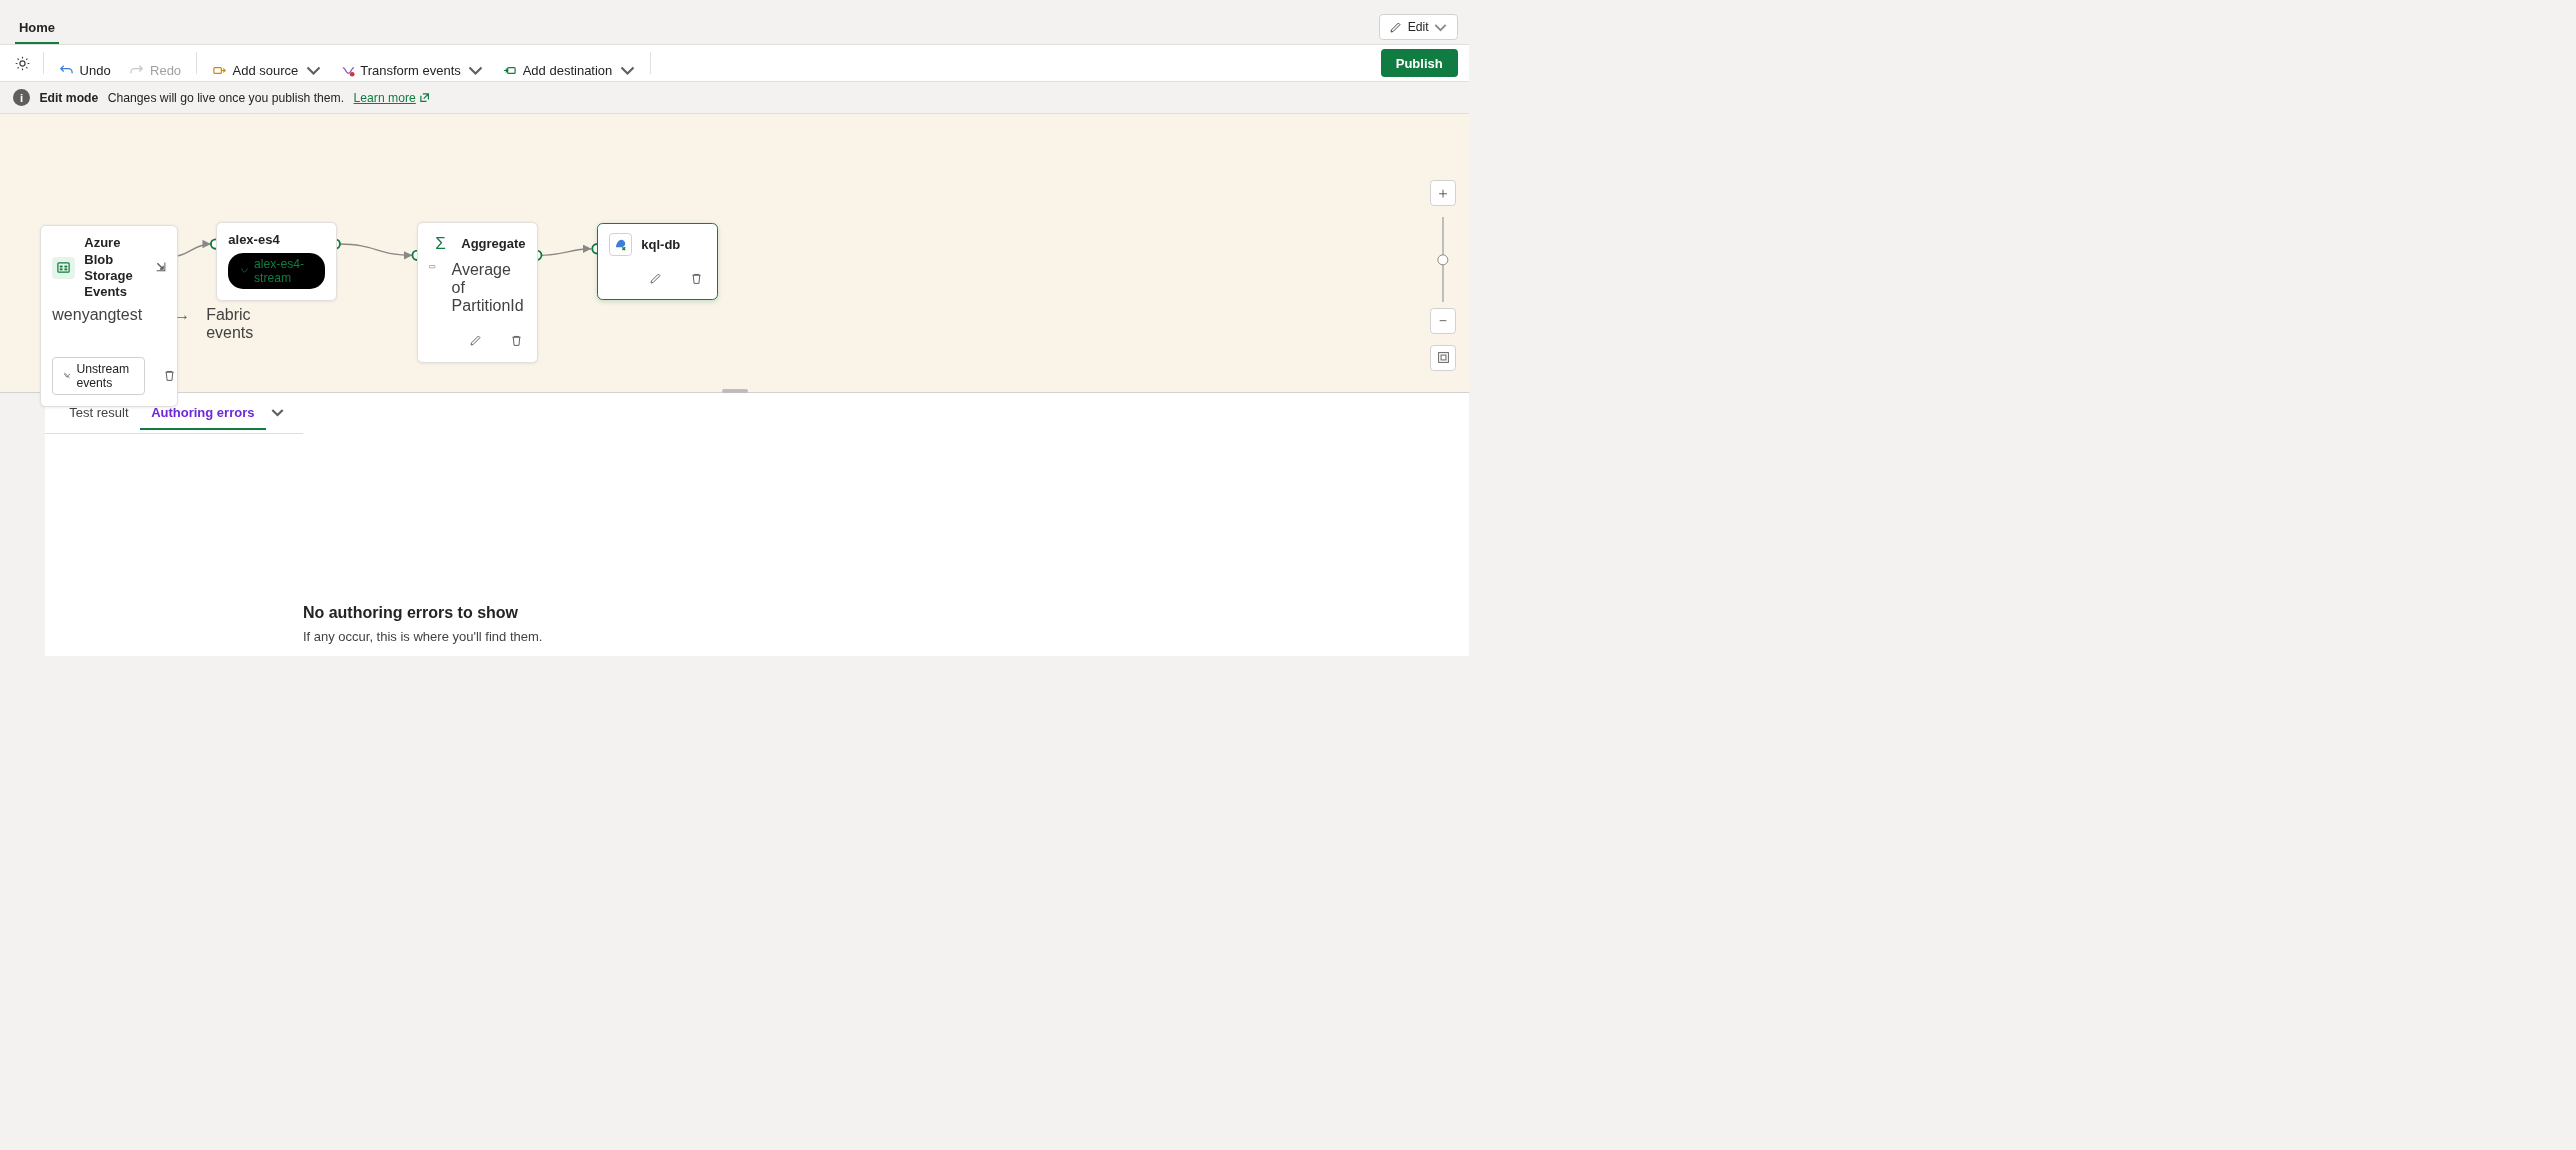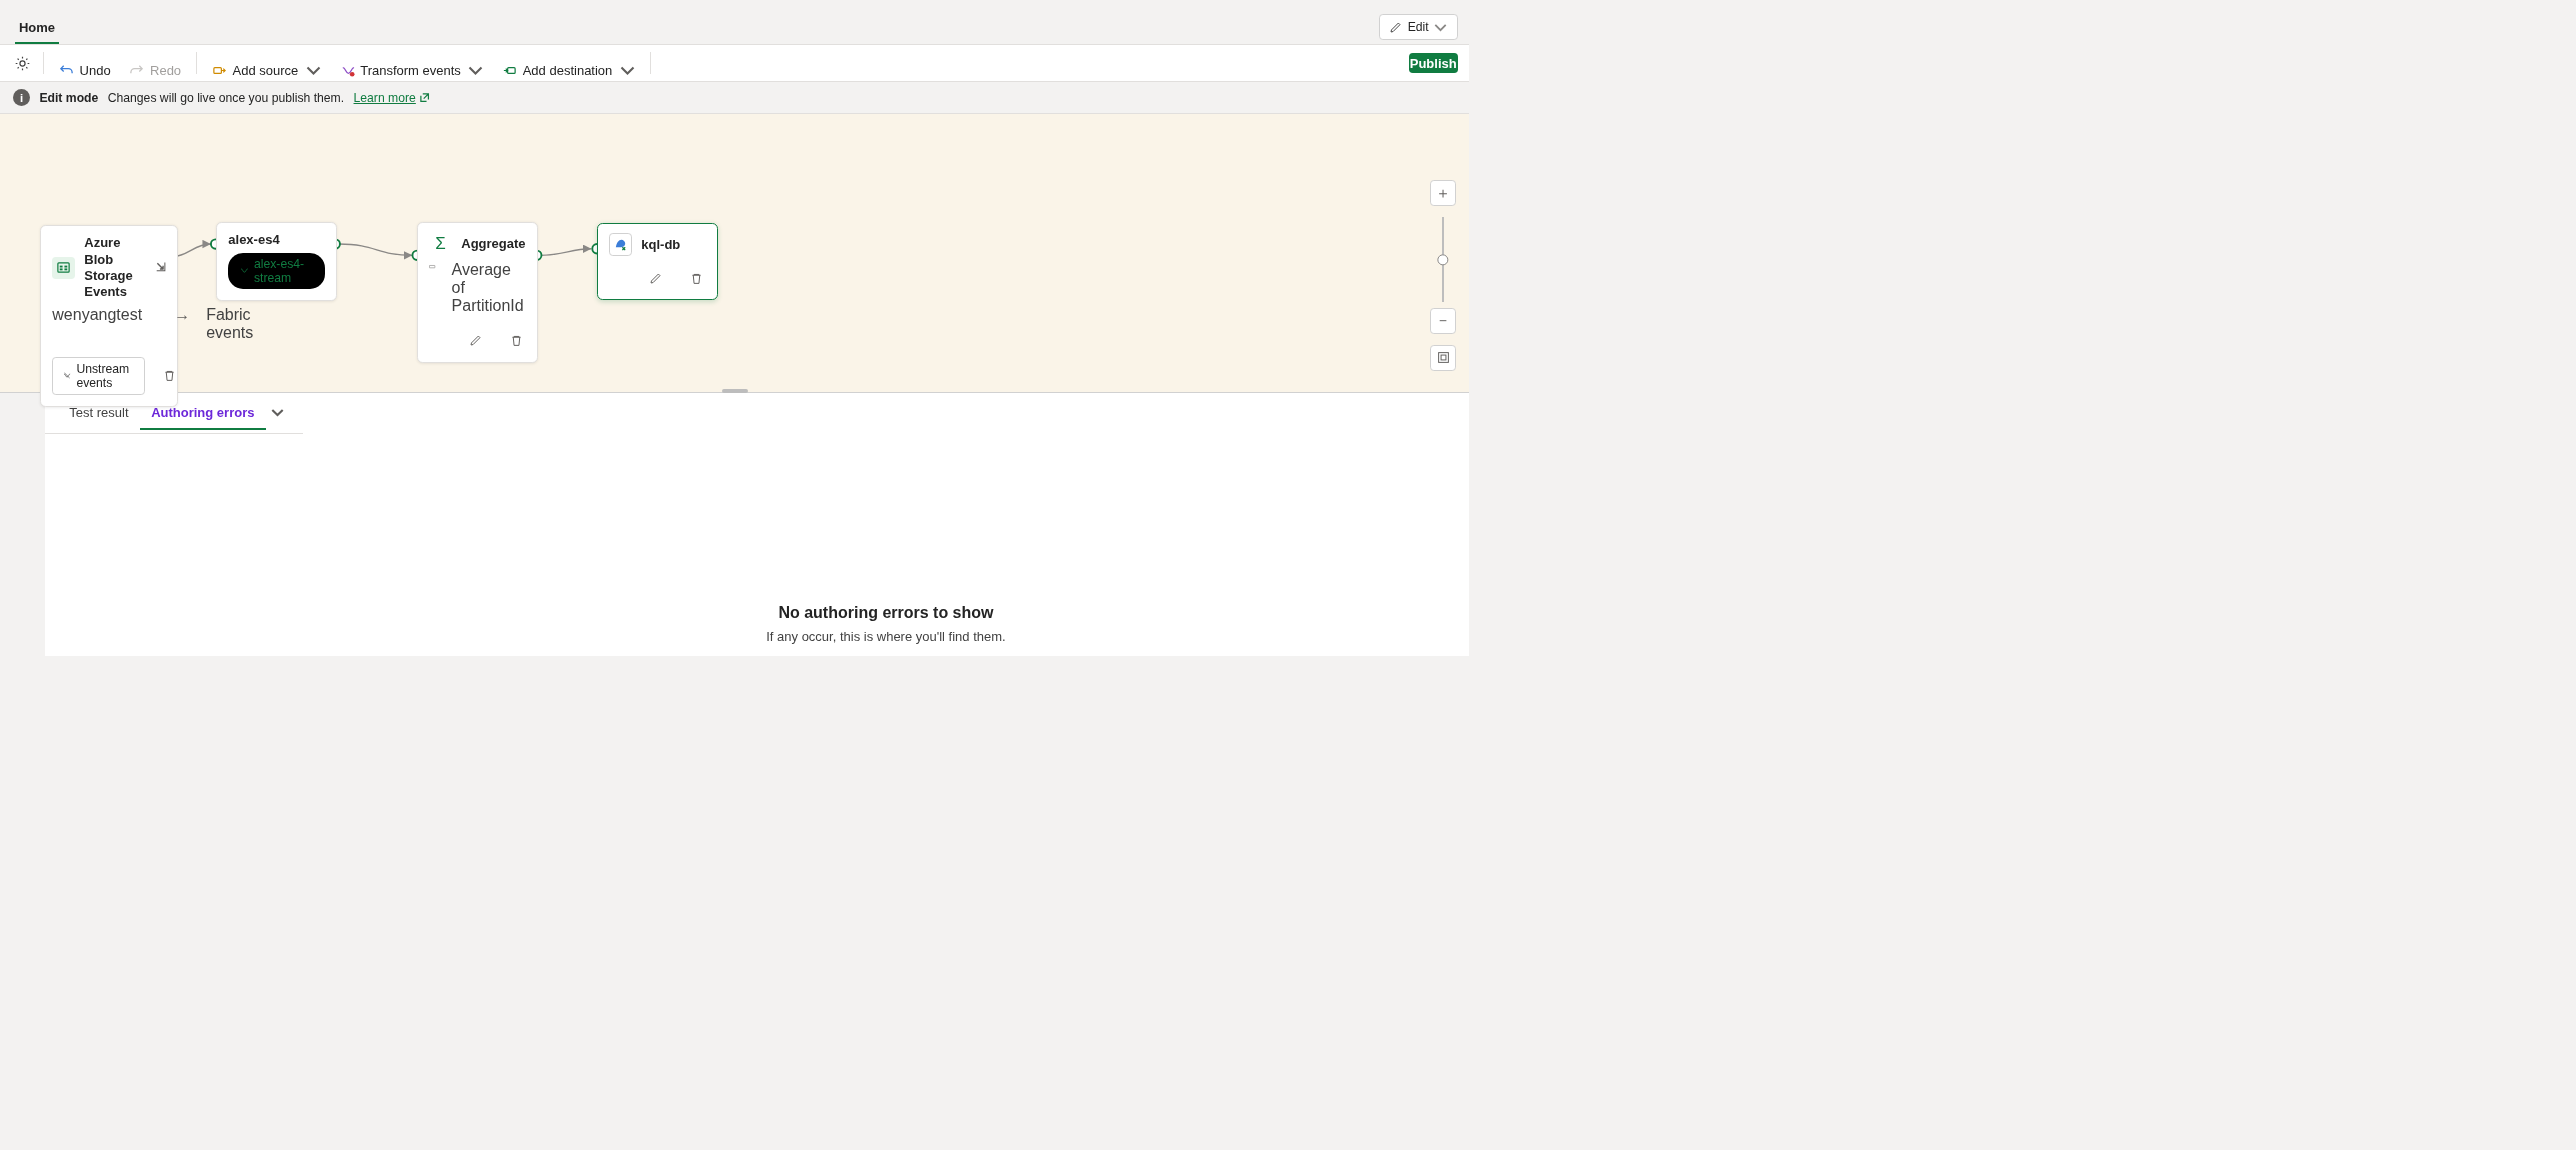--- a/index.html
+++ b/index.html
@@ -15,21 +15,21 @@
 
   
   .toolbar { background:#fff; border:0.9px solid #e1dfdd; border-left:none; border-right:none; height:38px; display:flex; align-items:center; padding:0 7.5px; gap:0; }
   .tb-icon-btn { width:30px; height:30px; display:flex; align-items:center; justify-content:center; border-radius:3.8px; cursor:pointer;}
   .tb-sep { width:0.9px; background:#e1dfdd; height:22.6px; margin:0 5.6px; }
   .tb-btn { display:flex; align-items:flex-end; gap:5.6px; padding:0 9.4px; height:30px; font-size:13px; border-radius:3.8px; cursor:pointer; }
   .tb-btn.disabled { color:#a19f9d; cursor:default;}
   .tb-btn svg { width:15px; height:15px; flex:none;}
   .chev { margin-left:1.9px;}
   .toolbar-spacer { flex:1; }
-  .publish-btn { background:#107C41; color:#fff; font-weight:600; border:none; border-radius:3.8px; height:20px; padding:0 1px; font-size:13px; cursor:pointer; margin-right:3.8px;}
+  .publish-btn { background:#107C41; color:#fff; font-weight:600; border:none; border-radius:3.8px; height:28px; padding:0 15px; font-size:13px; cursor:pointer; margin-right:3.8px;}
 
   
   .infobar { height:32px; background:#f3f2f1; display:flex; align-items:center; padding:0 13px; gap:9.4px; font-size:12.2px; border-bottom:0.9px solid #e1dfdd;}
   .info-icon-circle { width:17px; height:17px; border-radius:50%; background:#605e5c; color:#fff; display:flex; align-items:center; justify-content:center; font-size:11.3px; font-weight:bold;}
   .infobar .bold { font-weight:600;}
   .infobar .link { color:#107C41; text-decoration:underline; cursor:pointer; display:flex; align-items:center; gap:2.8px;}
 
   
   .canvas-wrap { position:relative; background:#faf4e8; height:279px; border-bottom:0.9px solid #d1d1d1;}
   .drag-handle { position:absolute; bottom:-0.9px; left:50%; transform:translateX(-50%); width:26px; height:3.8px; background:#bdbdbd; border-radius:1.9px;}
@@ -57,21 +57,21 @@
   .zoom-track { width:1.9px; height:85px; background:#bdbdbd; position:relative; margin:5.6px 0;}
   .zoom-thumb { position:absolute; left:50%; top:50%; transform:translate(-50%,-50%); width:11.3px; height:11.3px; border-radius:50%; background:#fff; border:0.9px solid #8a8886;}
 
   
   .bottom-panel { background:#fff; height:274px; display:flex; flex-direction:row;margin-left:45px;}
   .bp-tabs { display:flex; align-items:center; border-bottom:0.9px solid #e1dfdd; height:41px; padding:0 13px;}
   .bp-tab { font-size:13px; padding:9.4px 11.3px 10.4px 11.3px; cursor:pointer; color:#424242;}
   .bp-tab.active { font-weight:600; color:#6d28d9; border-bottom:2.8px solid #107C41; padding-bottom:7.5px;}
   .bp-tabs-spacer { flex:1;}
   .bp-collapse { color:#605e5c; cursor:pointer; padding:5.6px;}
-  .bp-content { flex:1; display:flex; flex-direction:column; align-items:center; justify-content:flex-end; padding-bottom:22.6px;}
+  .bp-content { flex:1; display:flex; flex-direction:column; align-items:flex-start; justify-content:flex-end; padding-bottom:22.6px;}
   .bp-title { font-size:16px; font-weight:600; margin-bottom:7.5px;}
   .bp-sub { font-size:13px; color:#424242;}
 </style>
 </head>
 <body>
 
 <div class="topbar">
   <div class="tab">Home</div>
   <div class="topbar-spacer"></div>
   <div class="edit-btn">

